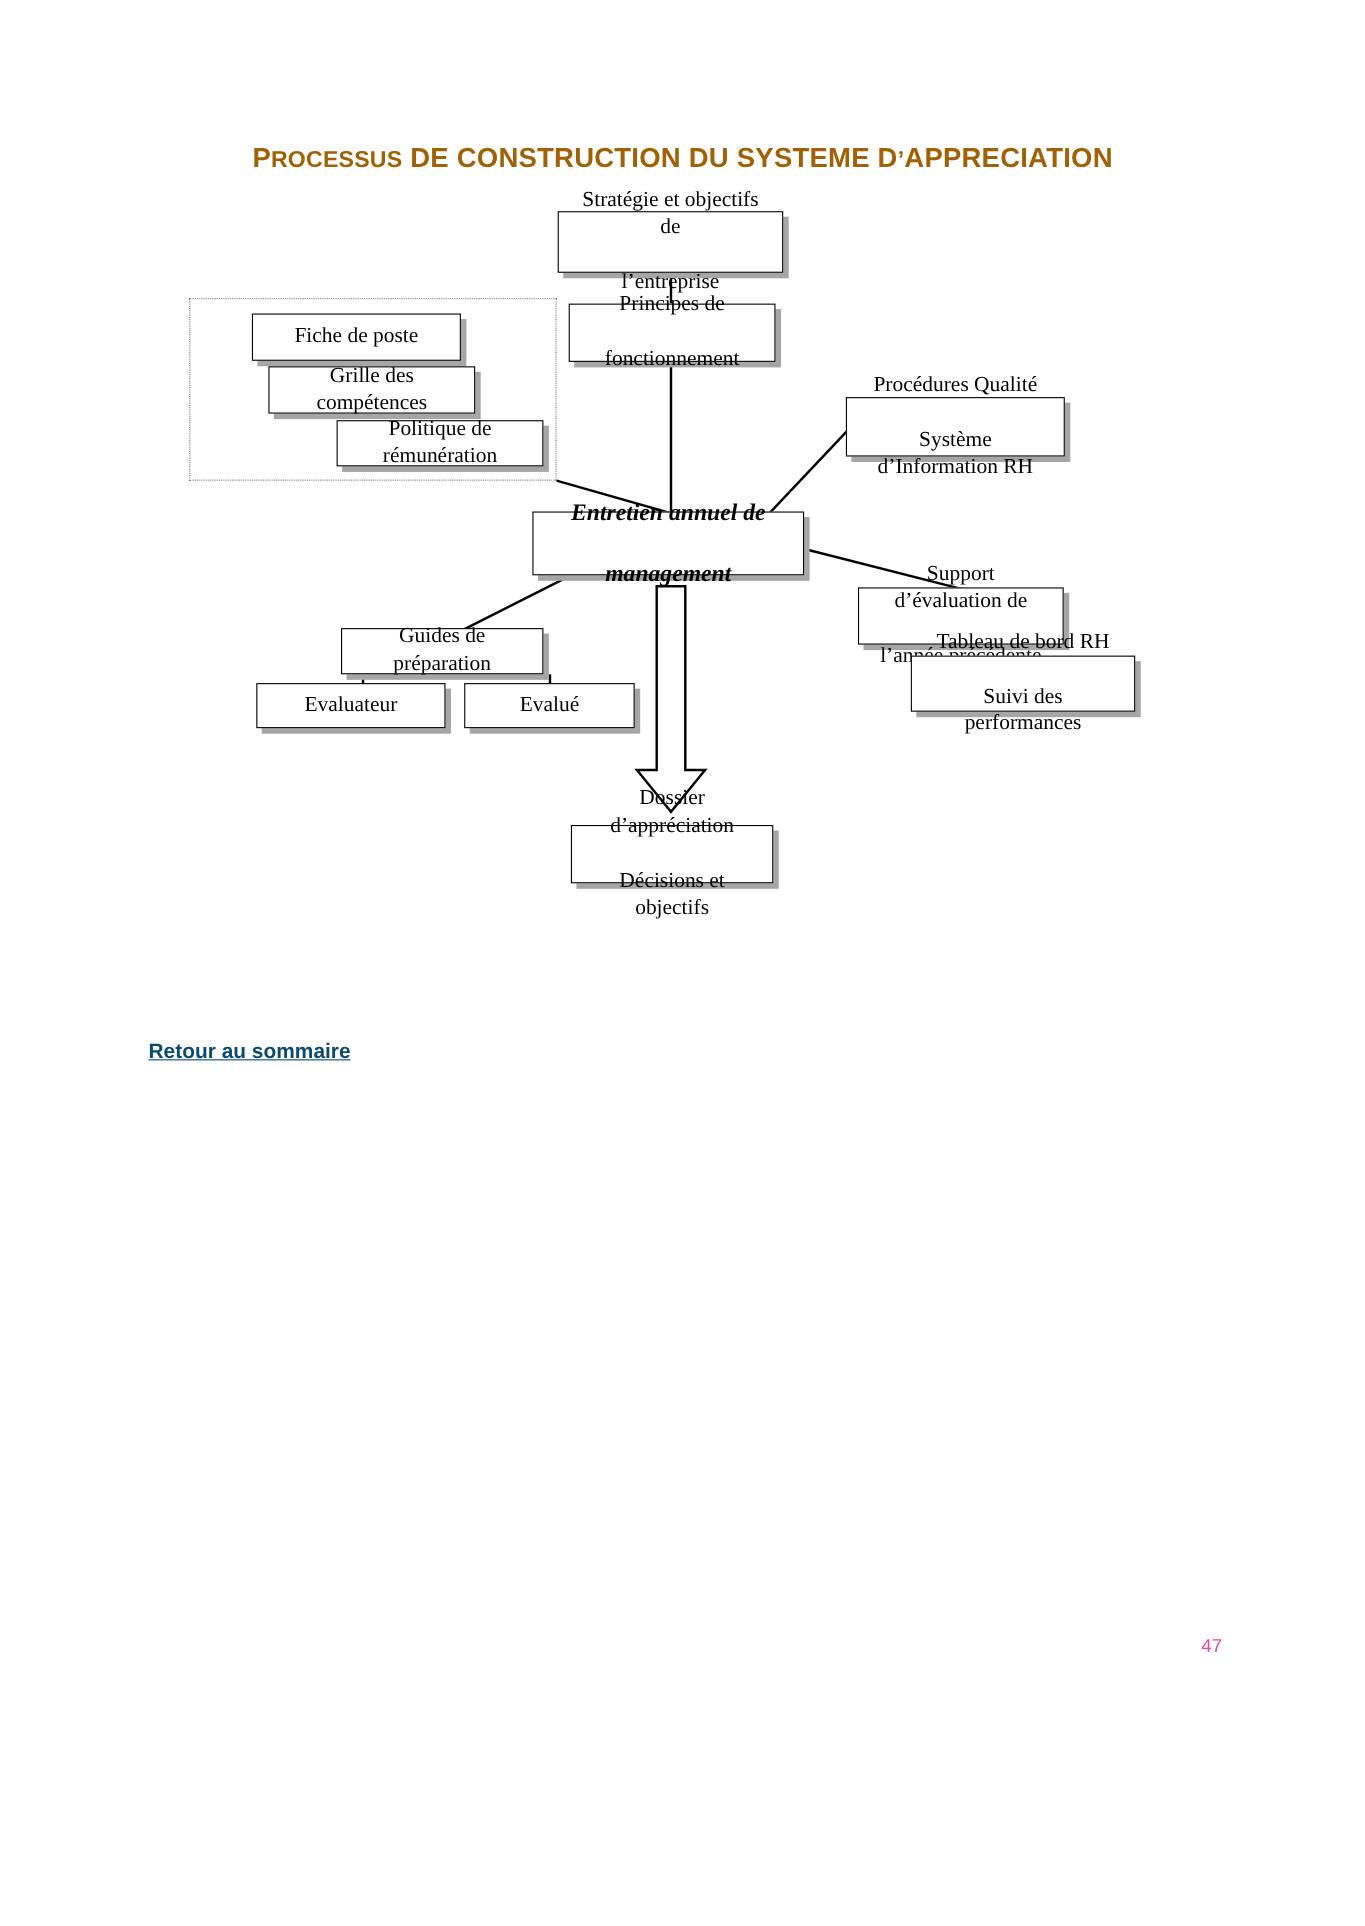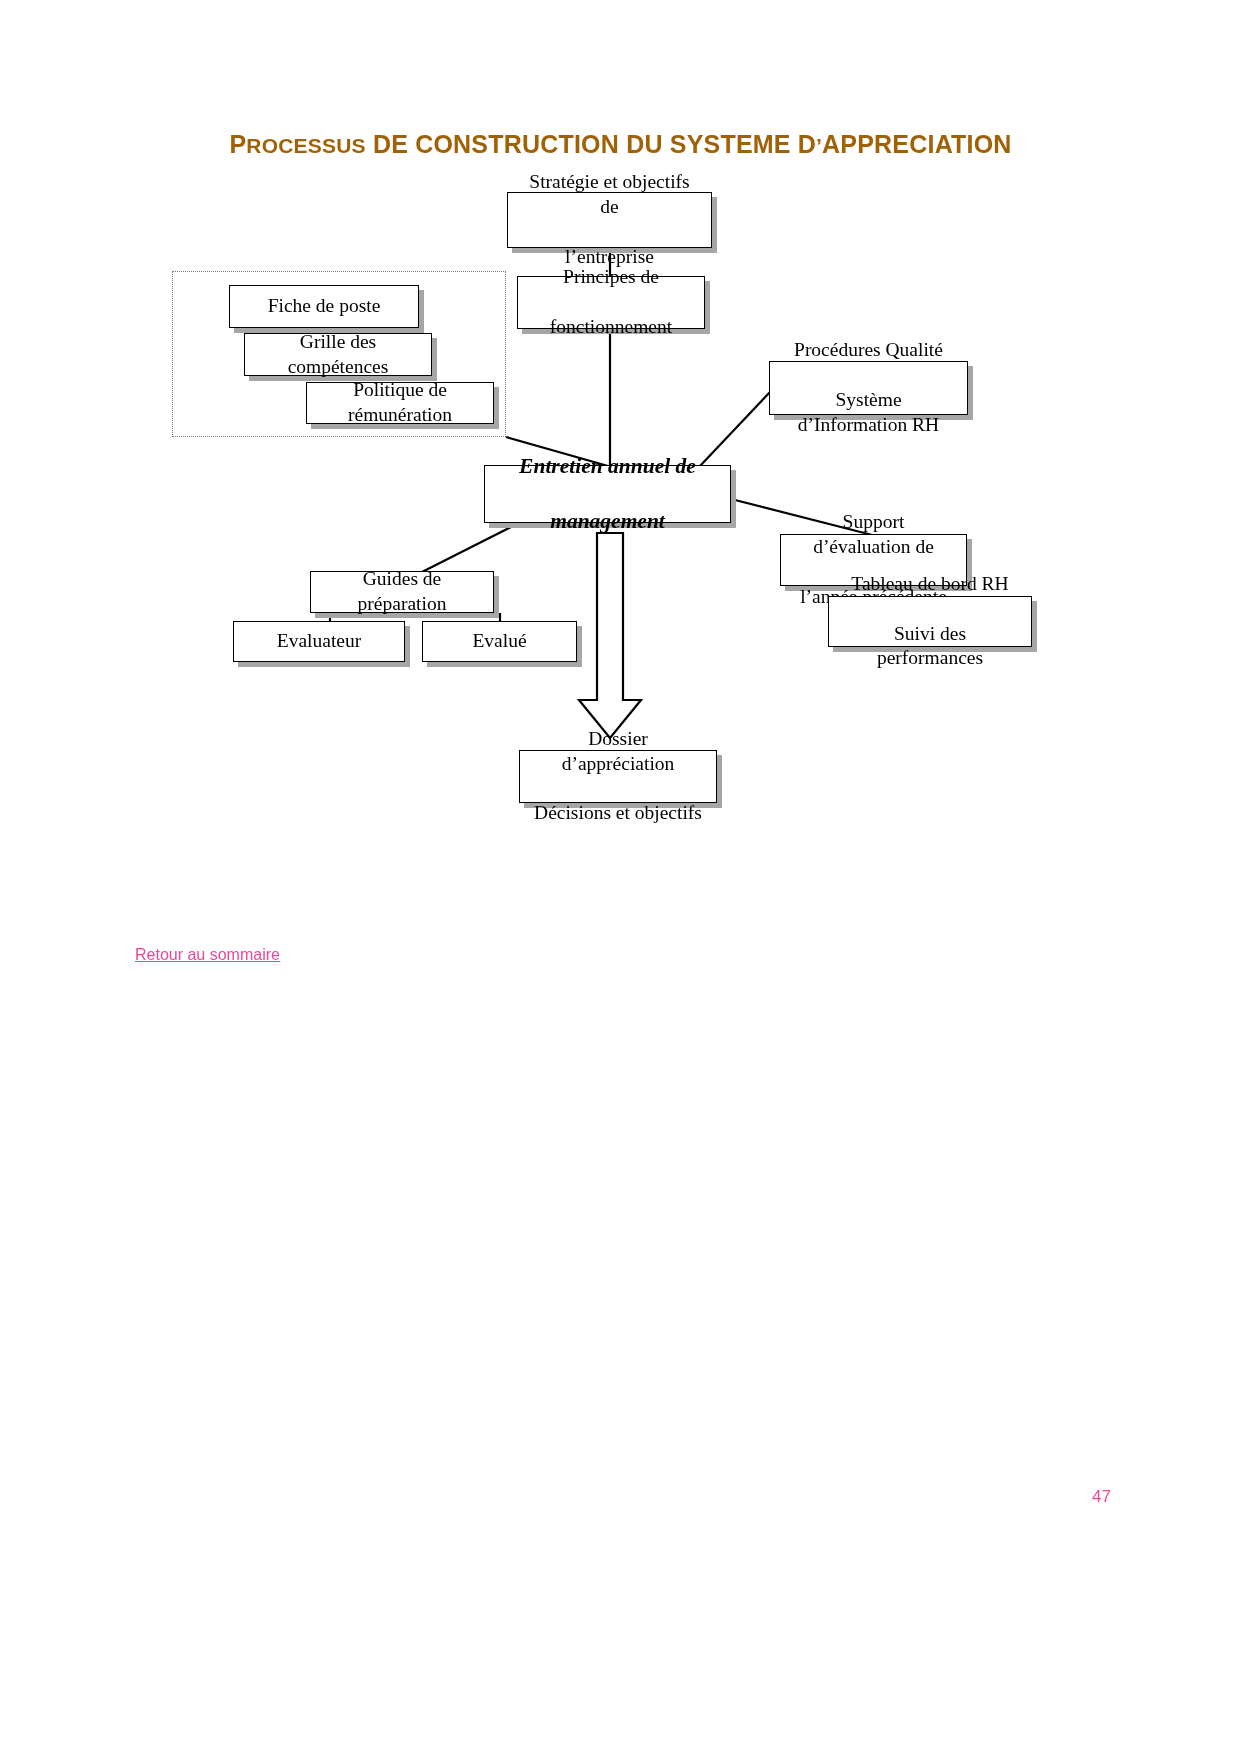--- a/index.html
+++ b/index.html
@@ -88,23 +88,23 @@
     z-index: 2;
     pointer-events: none;
   }
 
   
   .footer-link {
     position: absolute;
     left: 135px;
     top: 946px;
     font-family: "Liberation Sans", sans-serif;
-    font-size: 16px;
-    font-weight: normal;
-    color: #ec4899;
+    font-size: 19px;
+    font-weight: bold;
+    color: #0c4a6e;
     text-decoration: underline;
     cursor: pointer;
   }
 
   
   .page-number {
     position: absolute;
     right: 130px;
     top: 1487px;
     font-family: "Liberation Sans", sans-serif;
@@ -185,21 +185,21 @@
   </div>
 
   <div class="box" style="left:233px; top:621px; width:172px; height:41px;">
     <span>Evaluateur</span>
   </div>
 
   <div class="box" style="left:422px; top:621px; width:155px; height:41px;">
     <span>Evalué</span>
   </div>
 
-  <div class="box" style="left:519px; top:750px; width:198px; height:53px;">
+  <div class="box" style="left:519px; top:750px; width:184px; height:53px;">
     <span><span>Dossier d’appréciation</span><br><span>Décisions et objectifs</span></span>
   </div>
 
 
   <a class="footer-link" href="#">Retour au sommaire</a>
 
   <div class="page-number">47</div>
 
 </div>
 

